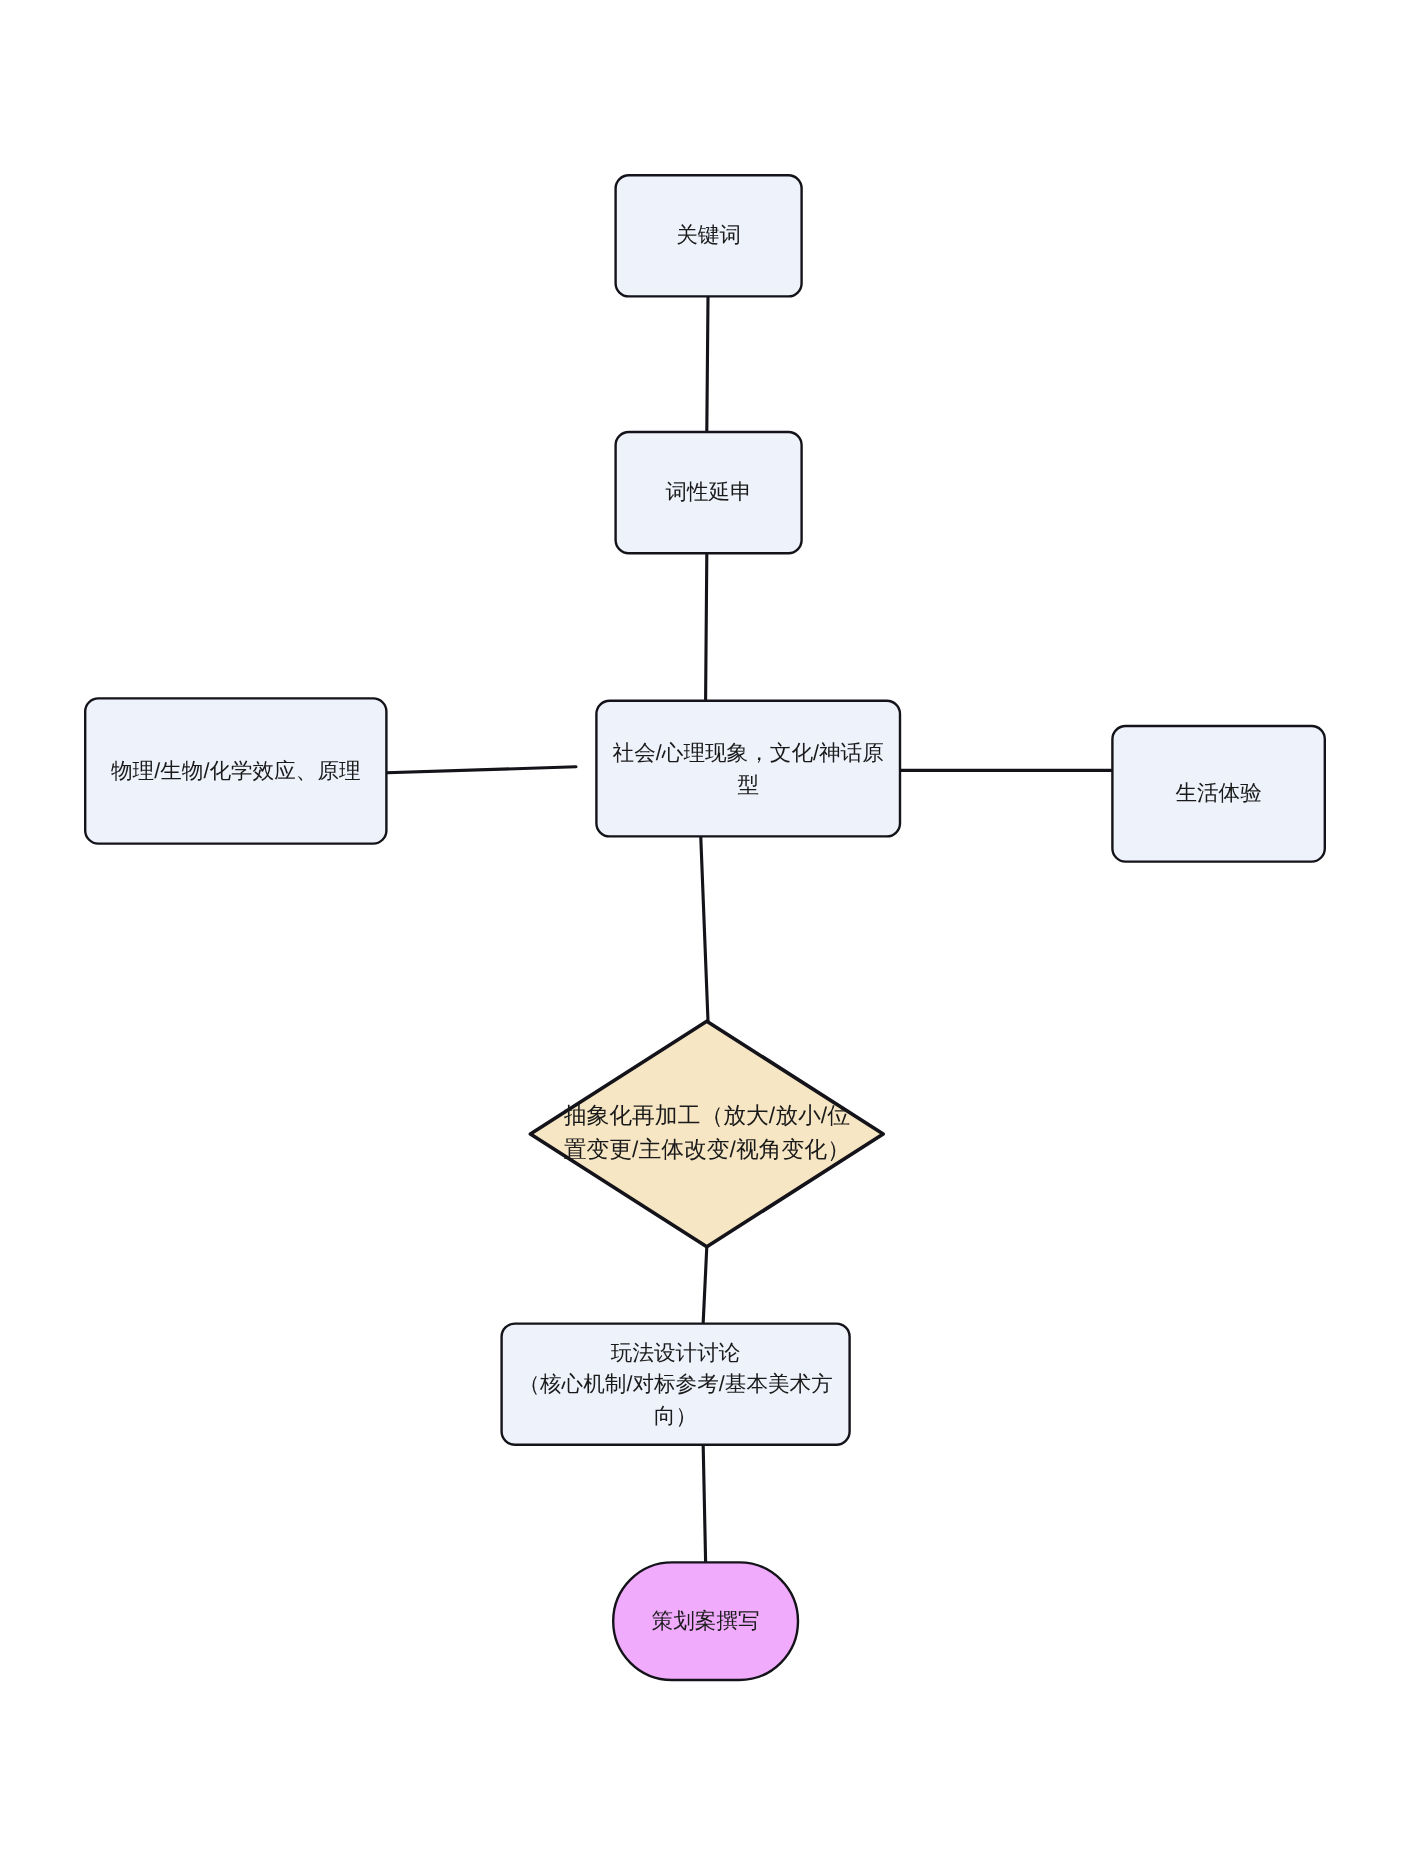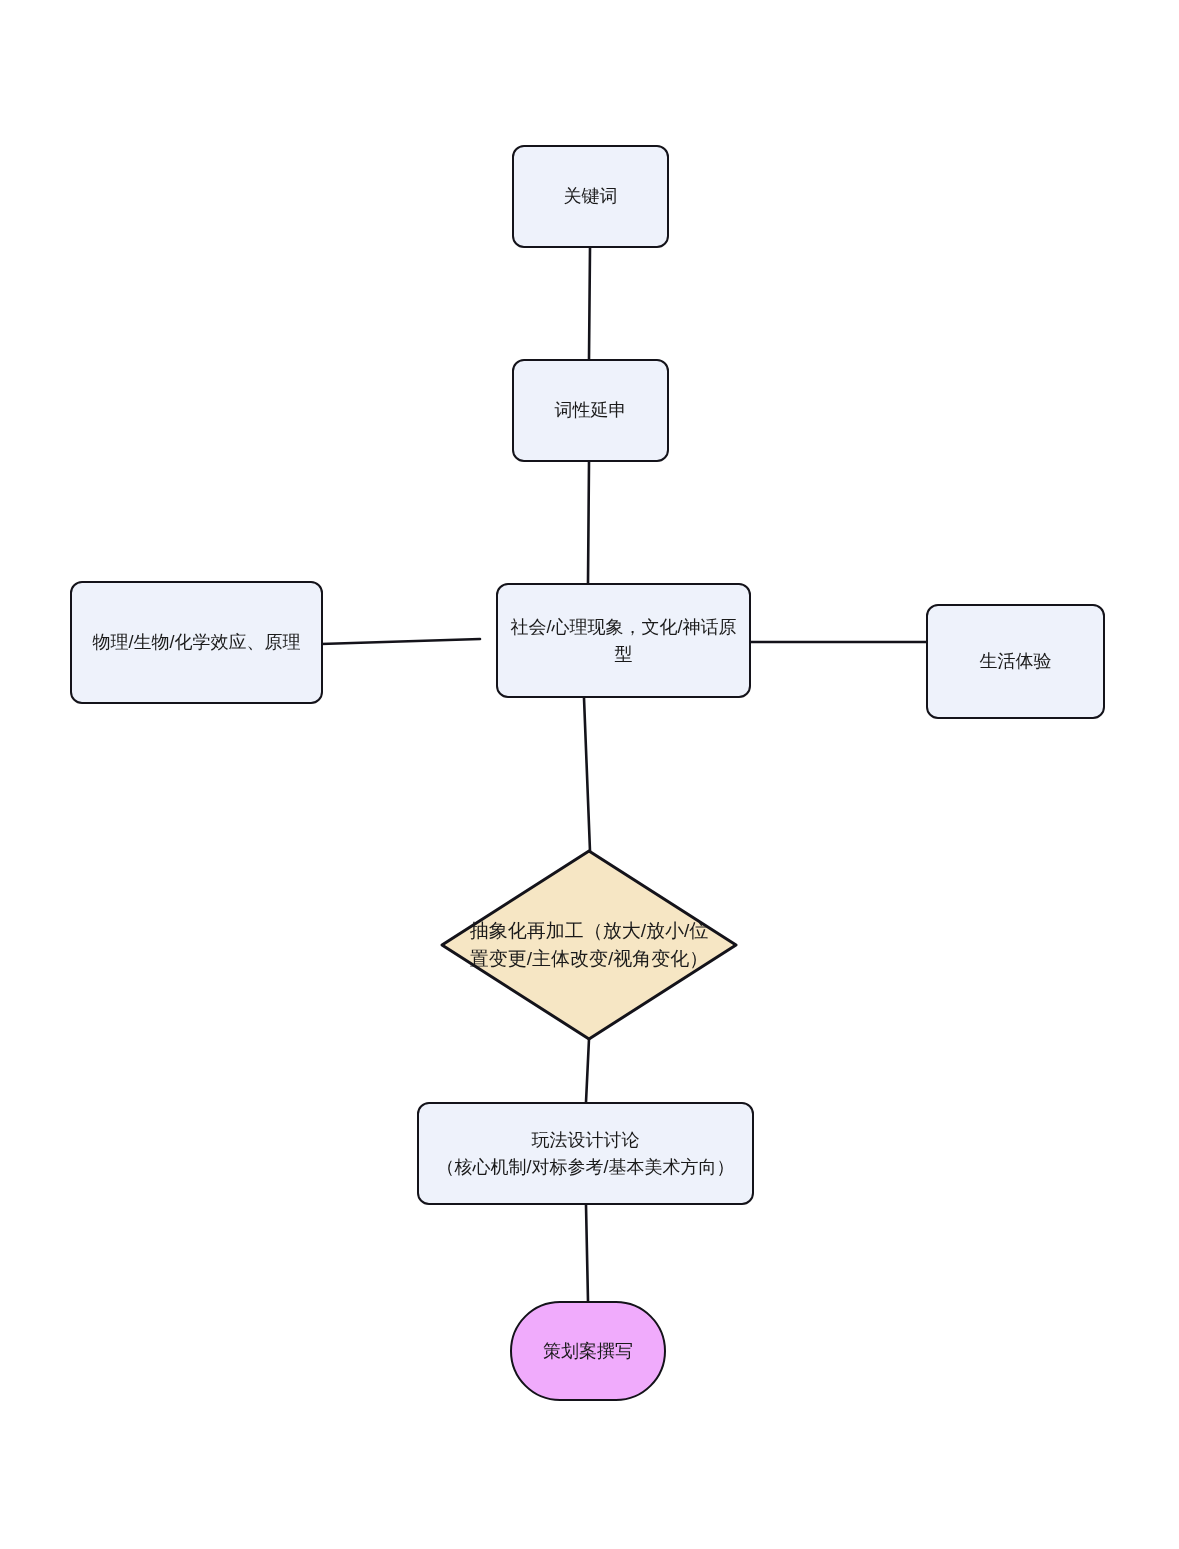--- a/index.html
+++ b/index.html
@@ -104,20 +104,20 @@
 </div>
 
 <div class="node node-rect" style="left:926px; top:604px; width:179px; height:115px;text-align:right;">
   <span>生活体验</span>
 </div>
 
 <div class="diamond-label" style="left:469px; top:895px; width:240px; height:100px;">
   <span>抽象化再加工（放大/放小/位置变更/主体改变/视角变化）</span>
 </div>
 
-<div class="node node-rect" style="left:417px; top:1102px; width:337px; height:103px;">
+<div class="node node-rect" style="left:417px; top:1102px; width:292px; height:103px;">
   <span>玩法设计讨论
 （核心机制/对标参考/基本美术方向）</span>
 </div>
 
 <div class="node node-stadium" style="left:510px; top:1301px; width:156px; height:100px;">
   <span>策划案撰写</span>
 </div>
 
 </body></html>

